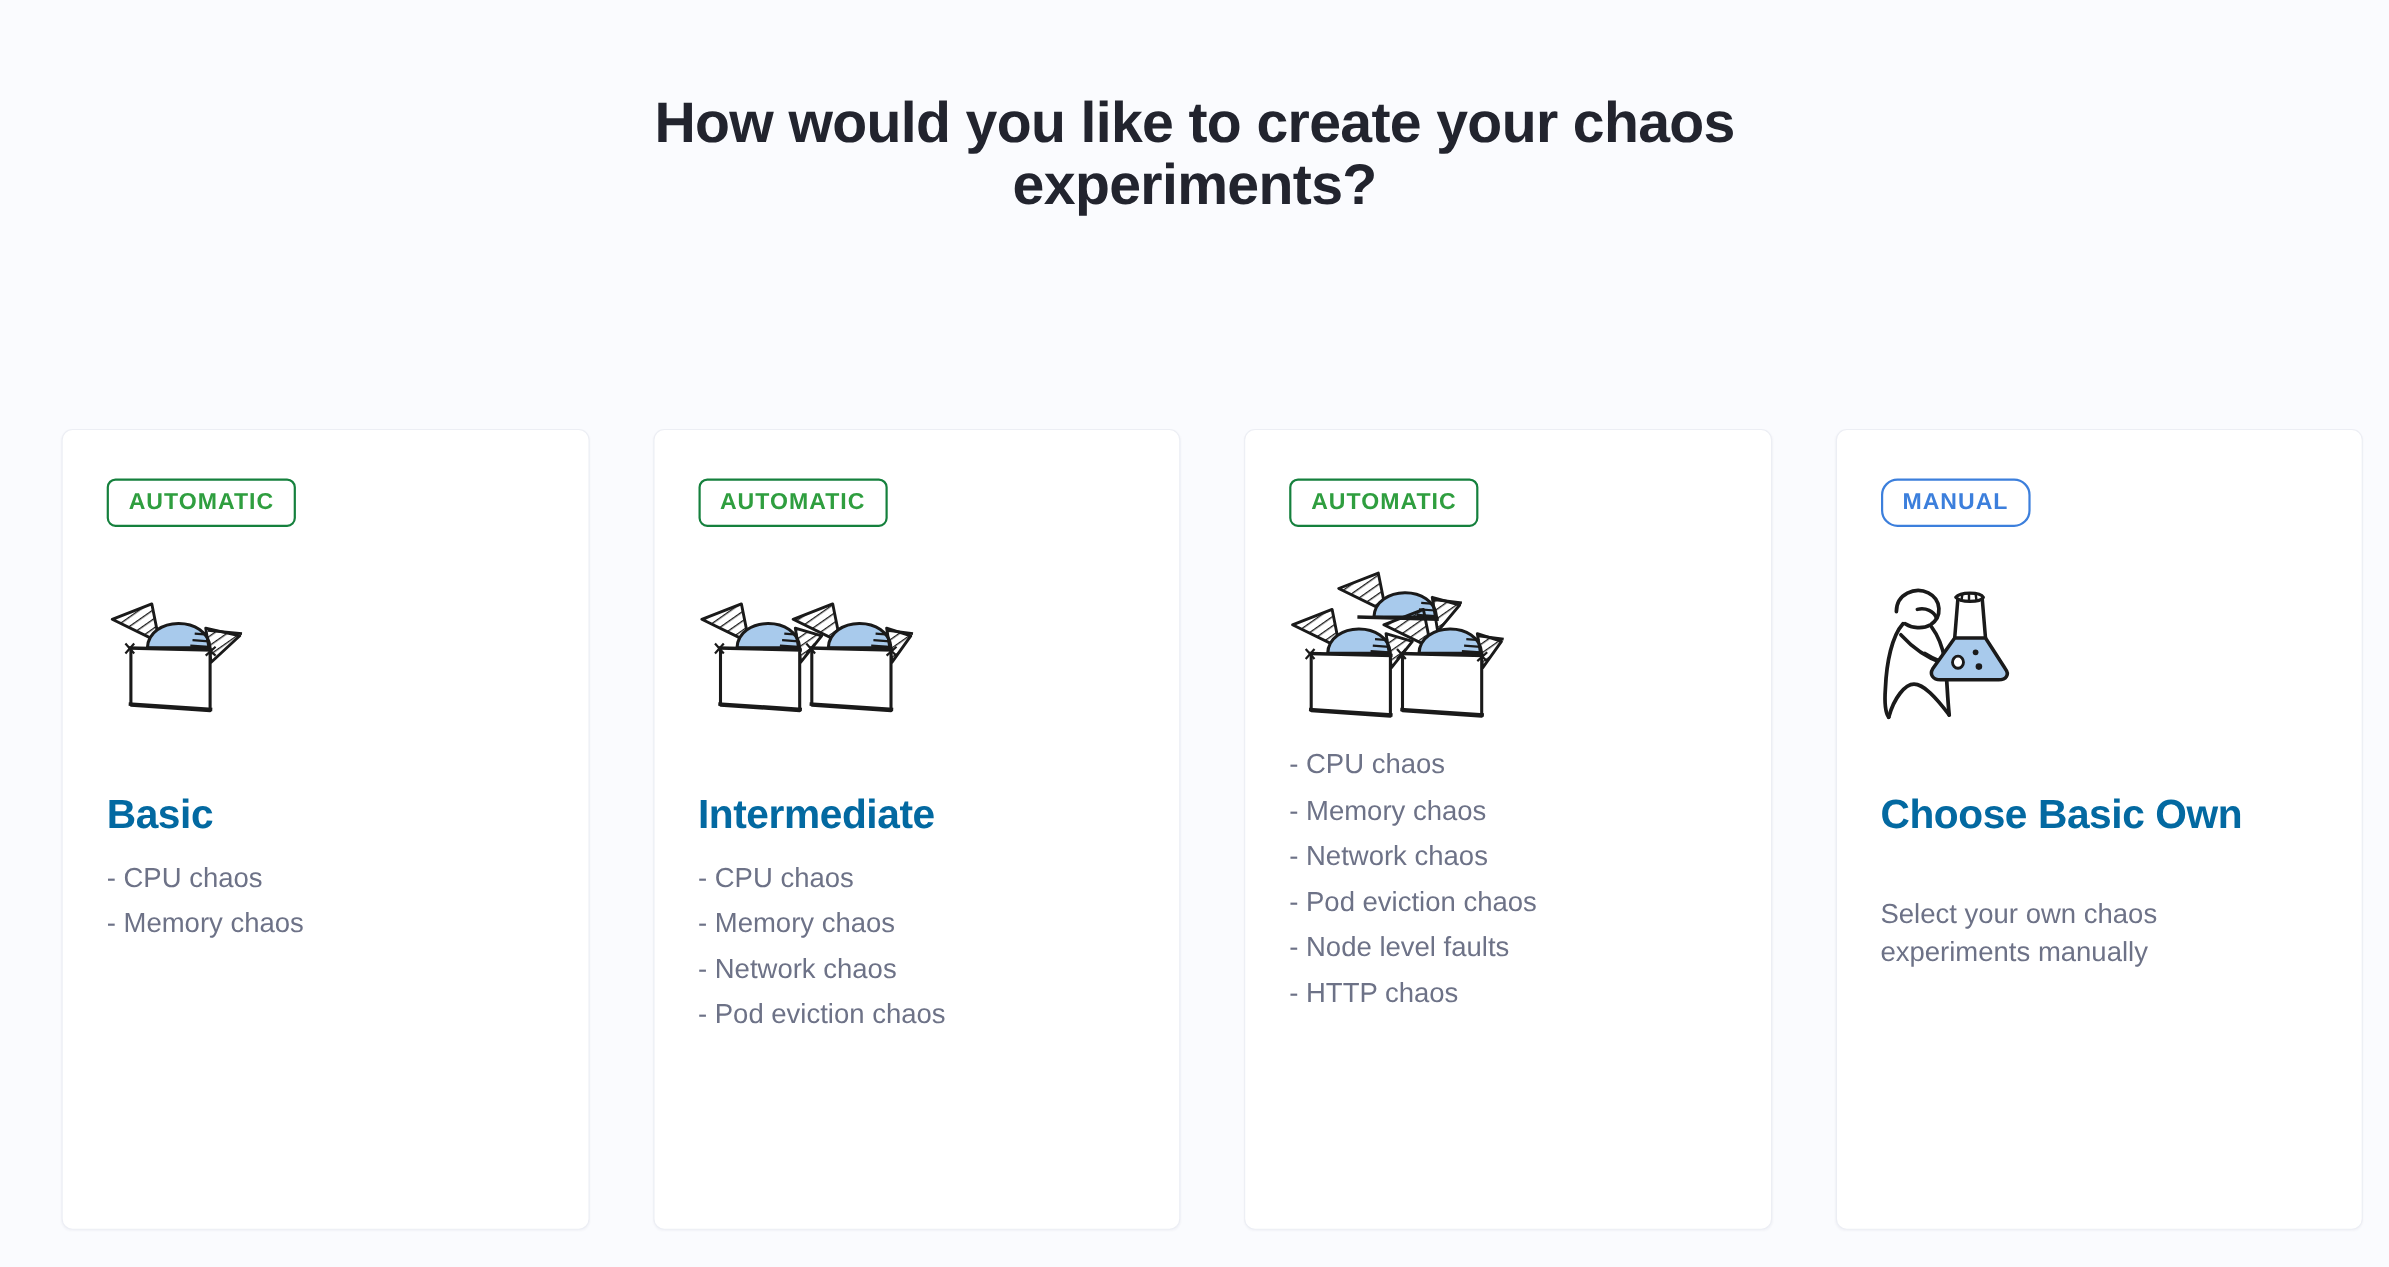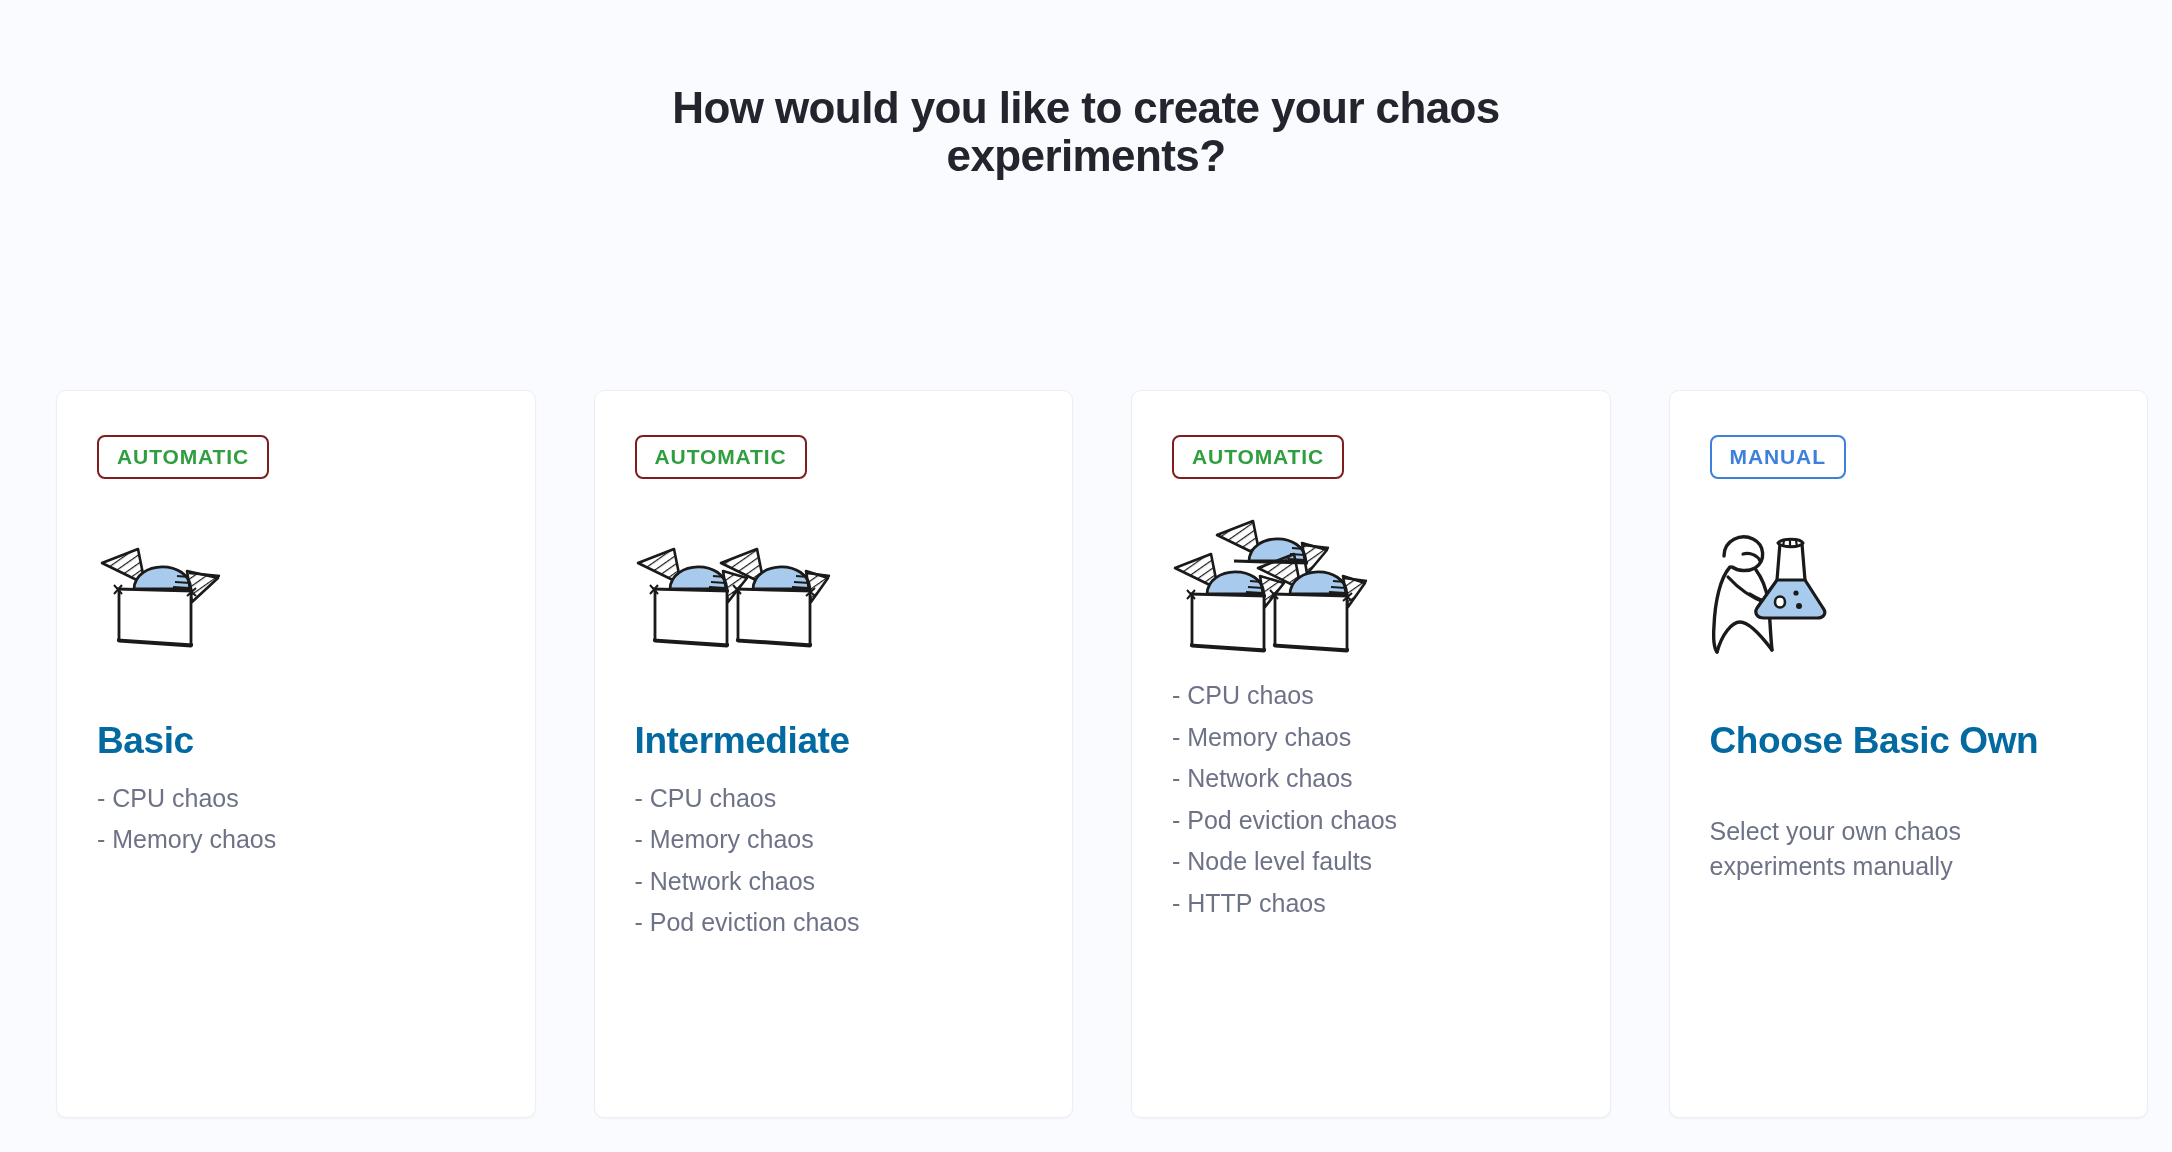--- a/index.html
+++ b/index.html
@@ -28,21 +28,21 @@
     position: absolute;
     top: 84px;
     left: 0;
     width: 2172px;
     text-align: center;
   }
 
   .heading {
     display: inline-block;
     width: 1000px;
-    font-size: 44px;
+    font-size: 52px;
     line-height: 1.08;
     font-weight: 700;
     letter-spacing: -0.6px;
     color: #22242e;
   }
 
   
   .card-row {
     position: absolute;
     top: 390px;
@@ -67,32 +67,33 @@
 
   
   .badge {
     align-self: flex-start;
     display: inline-flex;
     align-items: center;
     justify-content: center;
     height: 44px;
     padding: 0 18px;
     border-radius: 8px;
-    border: 2px solid #7f1d1d;
+    border: 2px solid #15803d;
     color: #2f9e3f;
     font-size: 21px;
     font-weight: 700;
     letter-spacing: 0.9px;
     background: #ffffff;
     white-space: nowrap;
   }
 
   .badge.manual {
     border-color: #3c7fdc;
     color: #3c7fdc;
+    border-radius: 15px;
   }
 
   
   .icon-slot {
     margin-top: 48px;
     height: 132px;
     display: flex;
     align-items: center;
     justify-content: flex-start;
   }

